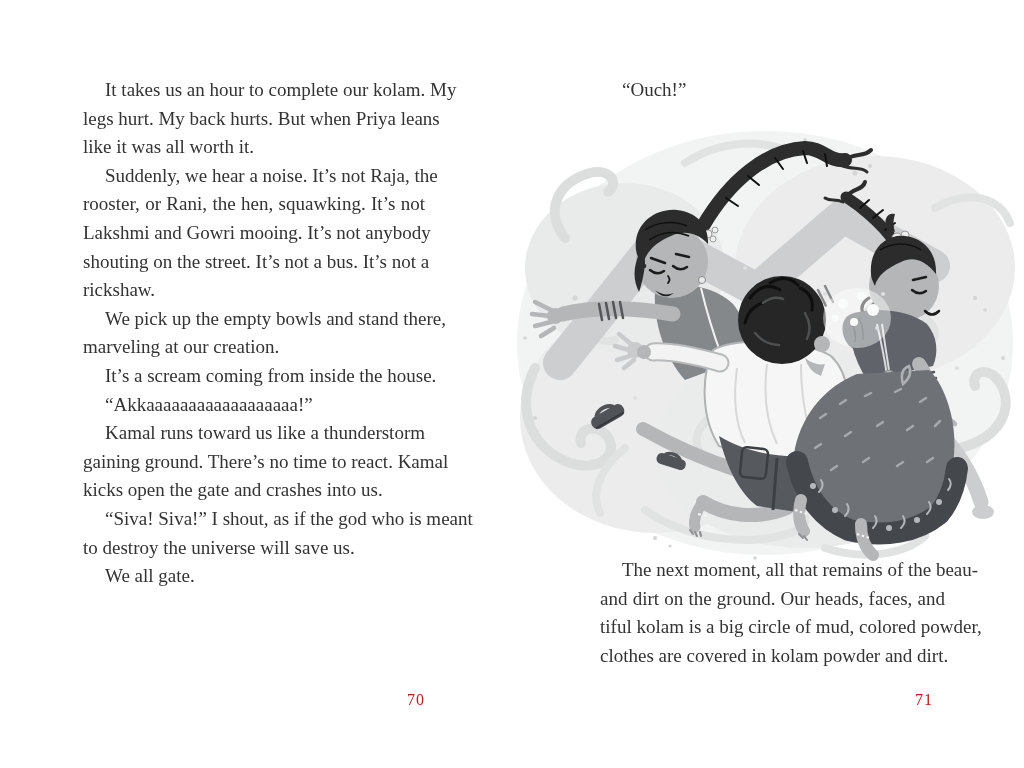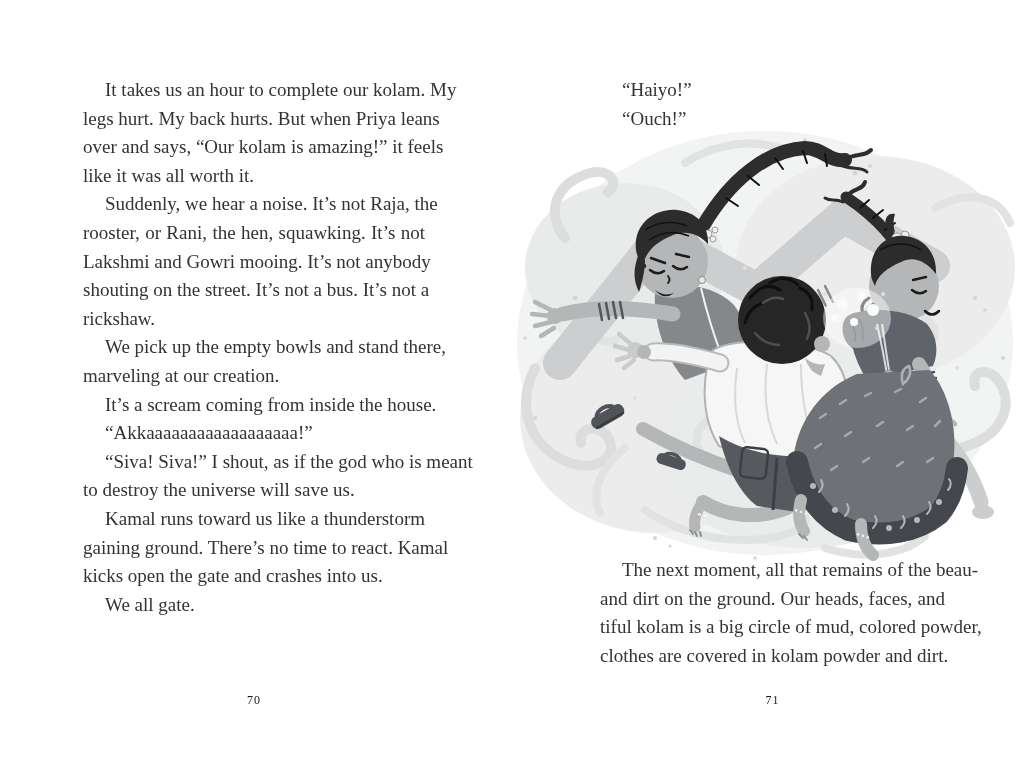--- a/index.html
+++ b/index.html
@@ -9,72 +9,68 @@
     color:#333333;font-size:19px;line-height:28.6px;
   }
   .text-col{position:absolute;}
   .col-left{left:83px;top:76px;width:342px;}
   .col-right-top{left:600px;top:76px;width:345px;}
   .col-right-bottom{left:600px;top:556px;width:345px;}
   .para{margin:0;padding:0;}
   .line{display:block;text-align:justify;text-align-last:justify;white-space:nowrap;}
   .line.last{text-align-last:left;}
   .para .line:first-child{text-indent:22px;}
-  .folio{position:absolute;top:686px;text-align:center;font-size:12px;color:#0f172a;letter-spacing:1px;}
+  .folio{position:absolute;top:686px;text-align:right;font-size:16px;color:#b91c1c;letter-spacing:1px;}
   .folio-left{left:83px;width:342px;}
-  .folio-right{left:600px;width:345px;}
+  .folio-right{left:588px;width:345px;}
   .illustration{position:absolute;left:505px;top:118px;width:519px;height:458px;}
 </style>
 </head>
 <body>
 
 <div class="page">
 
   <div class="text-col col-left">
       <p class="para">
         <span class="line">It takes us an hour to complete our kolam. My</span>
         <span class="line">legs hurt. My back hurts. But when Priya leans</span>
-        <span class="line">over and says, “Our kolam is amazing!” it feels</span>
         <span class="line last">like it was all worth it.</span>
       </p>
       <p class="para">
         <span class="line">Suddenly, we hear a noise. It’s not Raja, the</span>
         <span class="line">rooster, or Rani, the hen, squawking. It’s not</span>
         <span class="line">Lakshmi and Gowri mooing. It’s not anybody</span>
         <span class="line">shouting on the street. It’s not a bus. It’s not a</span>
         <span class="line last">rickshaw.</span>
       </p>
       <p class="para">
         <span class="line">We pick up the empty bowls and stand there,</span>
         <span class="line last">marveling at our creation.</span>
       </p>
       <p class="para">
         <span class="line last">It’s a scream coming from inside the house.</span>
       </p>
       <p class="para">
         <span class="line last">“Akkaaaaaaaaaaaaaaaaaa!”</span>
       </p>
       <p class="para">
-        <span class="line">“Siva! Siva!” I shout, as if the god who is meant</span>
-        <span class="line last">to destroy the universe will save us.</span>
-      </p>
-      <p class="para">
         <span class="line">Kamal runs toward us like a thunderstorm</span>
         <span class="line">gaining ground. There’s no time to react. Kamal</span>
         <span class="line last">kicks open the gate and crashes into us.</span>
       </p>
       <p class="para">
+        <span class="line">“Siva! Siva!” I shout, as if the god who is meant</span>
+        <span class="line last">to destroy the universe will save us.</span>
+      </p>
+      <p class="para">
         <span class="line last">We all gate.</span>
       </p>
     </div>
 
   <div class="text-col col-right-top">
-      <p class="para">
-        <span class="line last">“Haiyo!”</span>
-      </p>
       <p class="para">
         <span class="line last">“Ouch!”</span>
       </p>
     </div>
 
   <div class="text-col col-right-bottom">
       <p class="para">
         <span class="line">The next moment, all that remains of the beau-</span>
         <span class="line">and dirt on the ground. Our heads, faces, and</span>
         <span class="line">tiful kolam is a big circle of mud, colored powder,</span>

